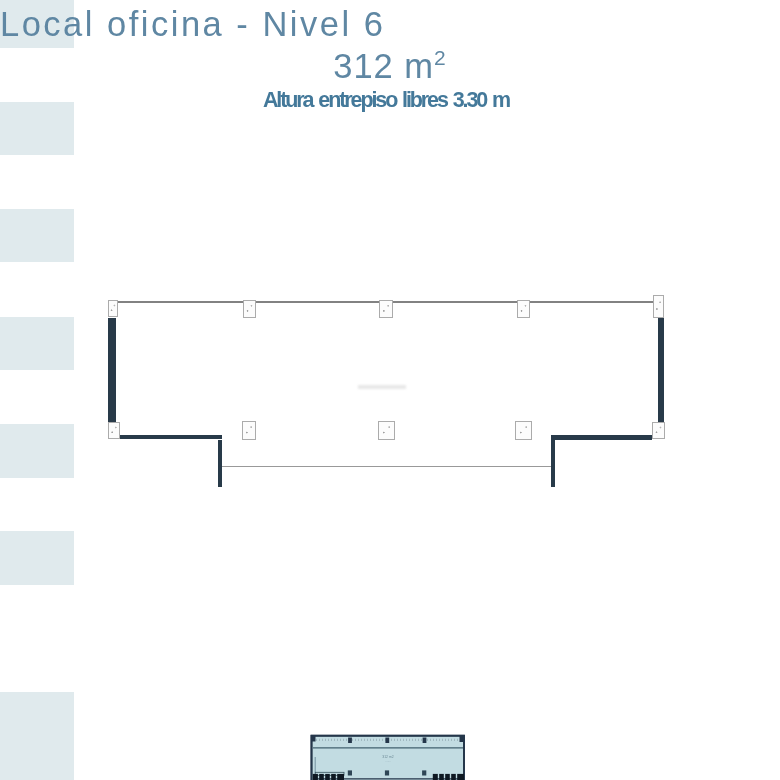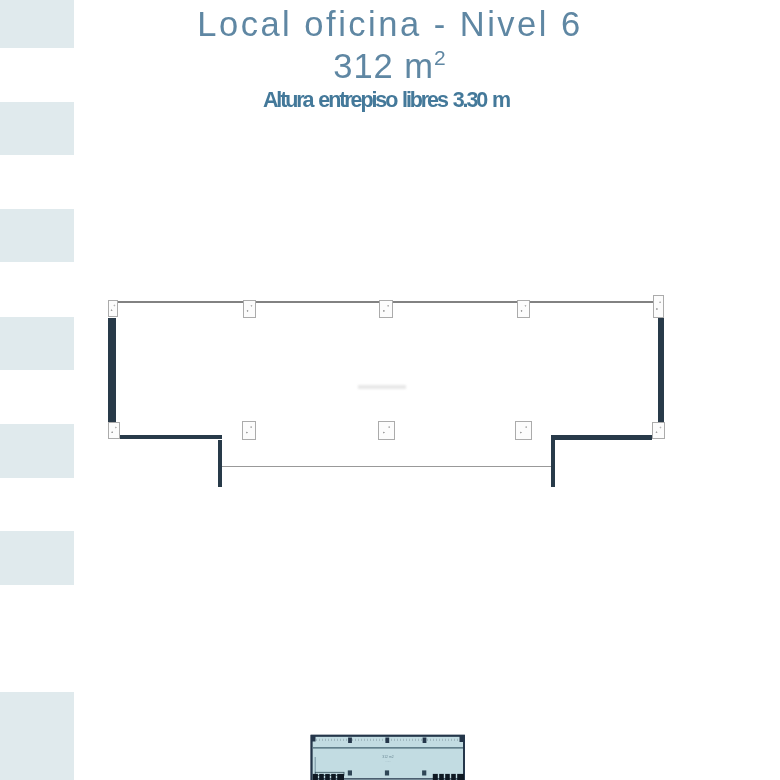--- a/index.html
+++ b/index.html
@@ -16,21 +16,21 @@
 <div id="page">
 
   <div class="stripe" style="top:0;height:48px;"></div>
   <div class="stripe" style="top:102px;height:53px;"></div>
   <div class="stripe" style="top:209px;height:53px;"></div>
   <div class="stripe" style="top:316.5px;height:53.5px;"></div>
   <div class="stripe" style="top:424px;height:54px;"></div>
   <div class="stripe" style="top:531px;height:54px;"></div>
   <div class="stripe" style="top:692px;height:88px;"></div>
 
-  <div class="abs" id="title1" style="left:0;width:780px;top:5px;text-align:center;
+  <div class="abs" id="title1" style="left:0;width:780px;top:5px;
        font-size:34.5px;color:#5f87a3;letter-spacing:2.5px;">Local oficina - Nivel 6</div>
   <div class="abs" id="title2" style="left:0;width:780px;top:46px;text-align:center;
        font-size:34.5px;color:#5f87a3;letter-spacing:1px;">312 m<sup style="font-size:21px;">2</sup></div>
   <div class="abs" id="subtitle" style="left:-4px;width:780px;top:88px;text-align:center;
        font-size:21.5px;font-weight:bold;color:#44799a;letter-spacing:-2.1px;word-spacing:2px;">Altura entrepiso libres 3.30 m</div>
 
   <div class="abs" style="left:118px;top:300.7px;width:535px;height:2px;background:#828282;"></div>
 
   <div class="abs" style="left:358px;top:385px;width:48px;height:4px;background:#e8e8e8;filter:blur(1px);"></div>
 

